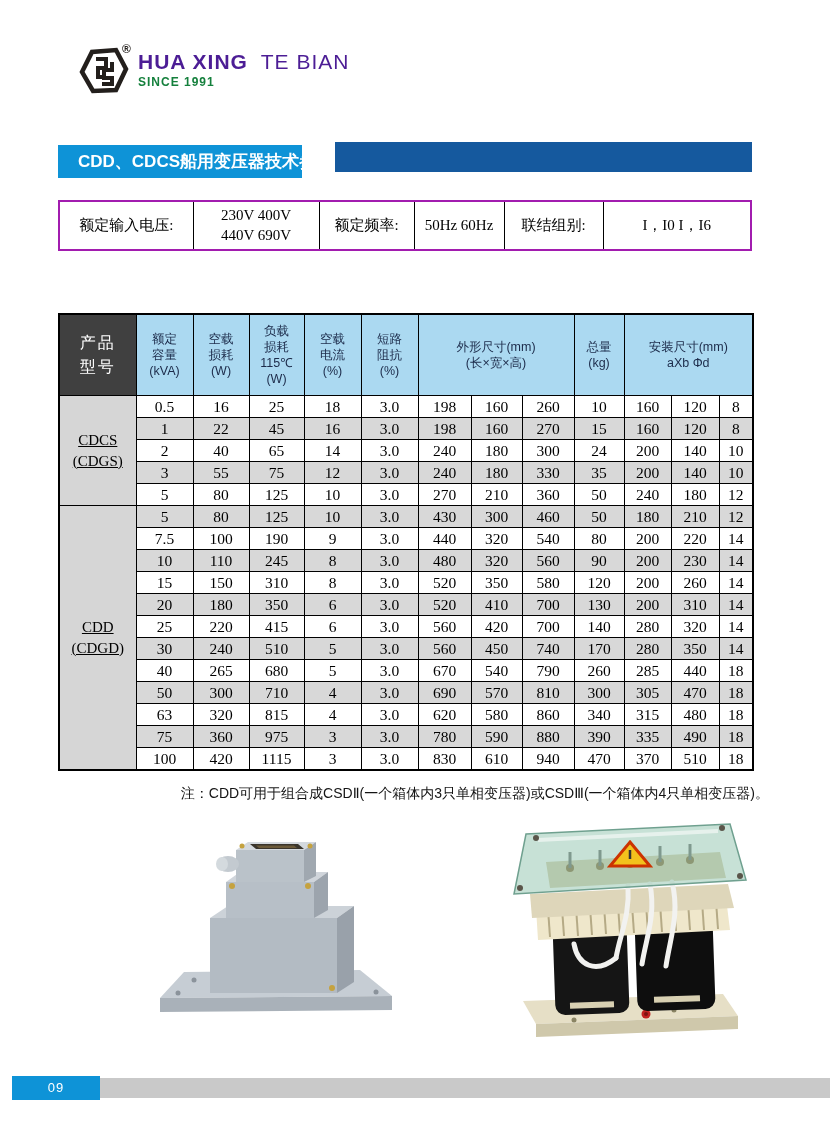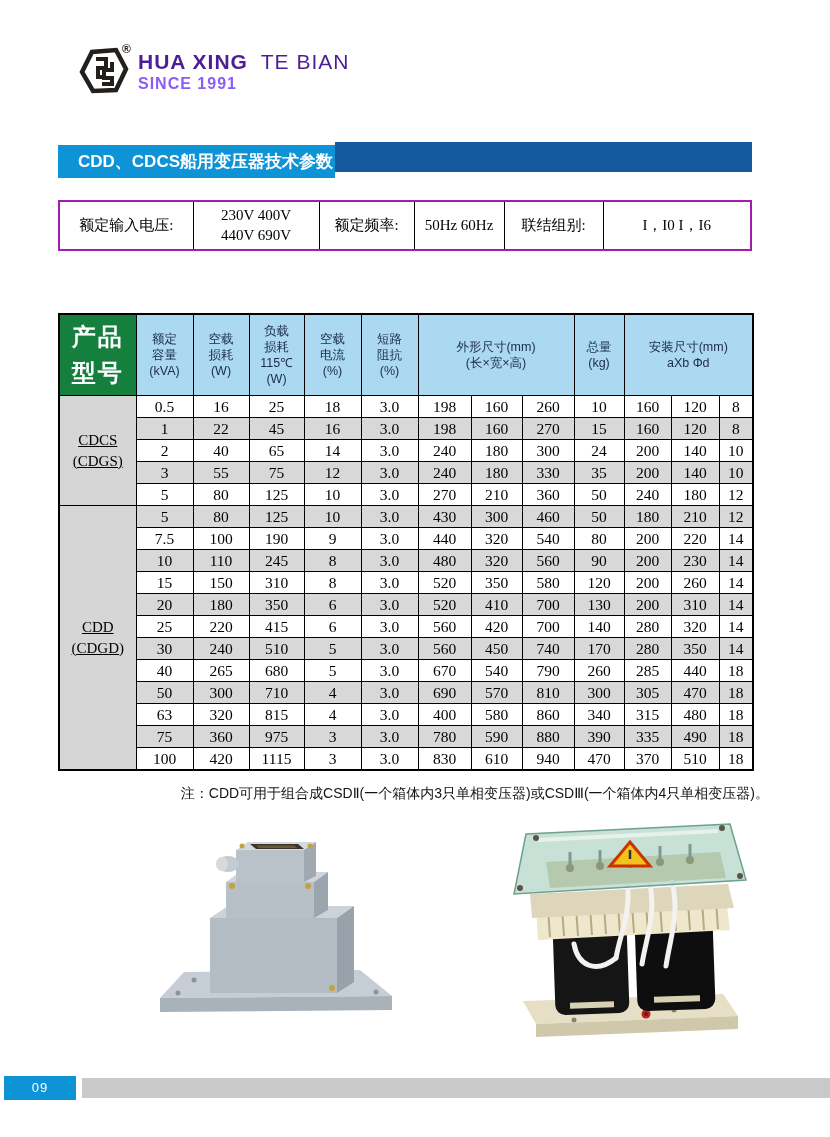--- a/index.html
+++ b/index.html
@@ -9,26 +9,26 @@
   }
 
   
   .logo { position:absolute; left:78px; top:44px; display:flex; }
   .logo-mark { position:relative; width:52px; height:54px; }
   .logo-reg { position:absolute; left:44px; top:-2px; font-size:12px; font-weight:bold; color:#231f1c; }
   .logo-text { margin-left:8px; padding-top:6px; }
   .brand-line { font-size:21px; color:#4c1d95; letter-spacing:1px; white-space:nowrap; }
   .brand-strong { font-weight:bold; }
   .brand-light { font-weight:normal; margin-left:6px; }
-  .since-line { font-size:16px; font-weight:bold; color:#8b5cf6; letter-spacing:1px; margin-top:1px; }
+  .since-line { font-size:12px; font-weight:bold; color:#15803d; letter-spacing:1px; margin-top:1px; }
 
   
   .titlebar-dark { position:absolute; left:335px; top:142px; width:417px; height:30px; background:#15599e; }
   .titlebar-light {
-    position:absolute; left:58px; top:145px; width:277px; height:33px; background:#0e93d7;
+    position:absolute; left:58px; top:145px; width:244px; height:33px; background:#0e93d7;
     color:#fff; font-weight:bold; font-size:17px; line-height:33px; padding-left:20px;
     box-sizing:border-box; z-index:2; white-space:nowrap;
   }
 
   
   table.spec {
     position:absolute; left:58px; top:200px; width:692px;
     border-collapse:collapse; table-layout:fixed; border:2px solid #a21caf;
     font-family:"Liberation Serif", serif; font-size:15px; color:#000;
   }
@@ -42,21 +42,21 @@
     position:absolute; left:58px; top:313px; width:694px;
     border-collapse:collapse; table-layout:fixed; border:2px solid #000;
     text-align:center; color:#000;
   }
   table.main th, table.main td { border:1px solid #000; padding:0; vertical-align:middle; }
   table.main thead th {
     background:#abd9f1; color:#1c2b4a; font-weight:normal; font-size:12.5px;
     line-height:1.3; white-space:pre-line; height:80px;
   }
   table.main th.corner {
-    background:#15803d; color:#ffffff; font-weight:bold; font-size:24px;
+    background:#404040; color:#ffffff; font-weight:normal; font-size:16px;
     line-height:1.5; letter-spacing:2px;
   }
   table.main tbody td {
     font-family:"Liberation Serif", serif; font-size:15.5px;
     height:21px; line-height:21px; background:#ffffff;
   }
   table.main tr.shade td { background:#d8d8d8; }
   table.main td.model-cell {
     background:#d6d6d6 !important; font-size:15px; white-space:pre-line; line-height:1.35;text-decoration:underline;
   }
@@ -65,21 +65,21 @@
   .note { position:absolute; top:785px; right:61px; font-size:14px; color:#141414; white-space:nowrap; }
 
   
   .photo { position:absolute; }
   .photo-left  { left:132px; top:820px; }
   .photo-right { left:478px; top:816px; }
 
   
   .footer-bar { position:absolute; left:82px; top:1078px; width:748px; height:20px; background:#c9c9c9; }
   .page-num {
-    position:absolute; left:4px; top:1076px; width:72px; height:24px; background:#0e93d7;
+    position:absolute; left:12px; top:1076px; width:88px; height:24px; background:#0e93d7;
     color:#fff; font-size:13px; line-height:24px; text-align:center; letter-spacing:1px;
   }
 </style>
 </head>
 <body>
 
 <div class="page">
 
   <div class="logo">
     <div class="logo-mark">
@@ -368,21 +368,21 @@
           <td>305</td>
           <td>470</td>
           <td>18</td>
         </tr>
         <tr>
           <td>63</td>
           <td>320</td>
           <td>815</td>
           <td>4</td>
           <td>3.0</td>
-          <td>400</td>
+          <td>620</td>
           <td>580</td>
           <td>860</td>
           <td>340</td>
           <td>315</td>
           <td>480</td>
           <td>18</td>
         </tr>
         <tr class="shade">
           <td>75</td>
           <td>360</td>

